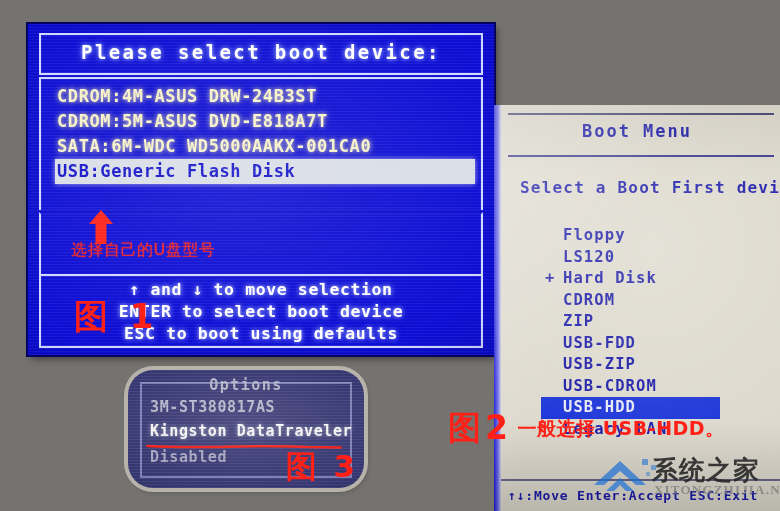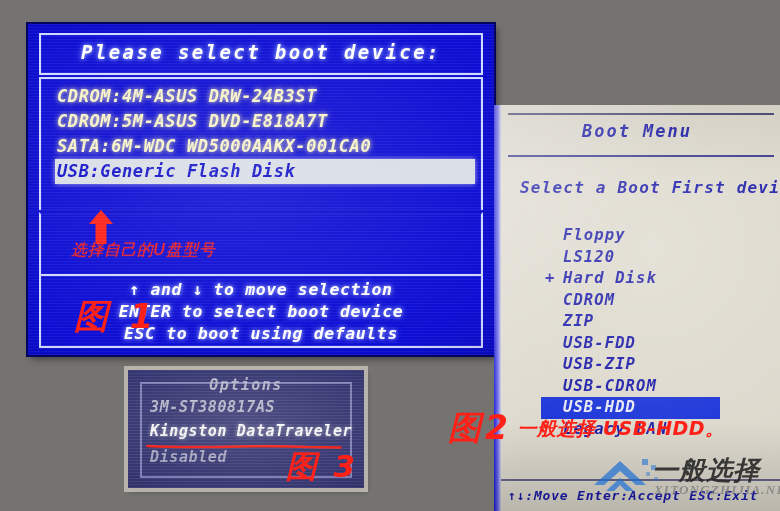--- a/index.html
+++ b/index.html
@@ -2,21 +2,21 @@
 <html><head>
 <meta charset="utf-8">
 <style>
   html,body{margin:0;padding:0;}
   body{
     width:780px;height:511px;overflow:hidden;
     background:#75736f;
     font-family:"DejaVu Sans Mono", monospace;
     position:relative;
   }
-  .stage{position:absolute;inset:0;font-style:italic;}
+  .stage{position:absolute;inset:0;}
 
   
   #fig1{
     position:absolute;left:28px;top:24px;width:466px;height:331px;
     background:#0a0acd;
     box-shadow:0 0 0 2px #05055f, 3px 4px 7px rgba(0,0,0,.45);
     overflow:hidden;
   }
   #fig1 .scan{
     position:absolute;inset:0;pointer-events:none;
@@ -126,20 +126,21 @@
     white-space:nowrap;
   }
   #f2-label .big{font-size:33px;letter-spacing:4px;vertical-align:-3px;}
   #f2-label .cn{font-size:19px;letter-spacing:.5px;vertical-align:1px;margin-top:20px;}
 
   
   #fig3{
     position:absolute;left:128px;top:370px;width:236px;height:118px;
     background:#3a3a78;overflow:hidden;
     box-shadow:0 0 0 4px #b7b3ab, 2px 3px 6px rgba(0,0,0,.35);
+    border-radius:25px;
   }
   #fig3 .scan{
     position:absolute;inset:0;pointer-events:none;z-index:8;
     background:repeating-linear-gradient(to bottom,
       rgba(255,255,255,.05) 0px, rgba(255,255,255,.05) 1px,
       rgba(0,0,0,.07) 1px, rgba(0,0,0,.07) 3px);
   }
   #fig3 .vig{
     position:absolute;inset:0;pointer-events:none;z-index:9;
     background:radial-gradient(ellipse 115% 110% at 50% 45%, rgba(255,255,255,.12) 0%, rgba(0,0,0,0) 55%, rgba(0,0,0,.34) 100%);
@@ -306,17 +307,17 @@
 
   <div id="watermark">
     <svg width="70" height="48" viewBox="0 0 70 48" style="position:absolute;left:-6px;top:2px;opacity:.82;">
       <path d="M4,34 L30,10 L56,34 L46,34 L30,20 L14,34 Z" fill="#1b6fd6" opacity=".85"></path>
       <path d="M16,40 L30,27 L44,40 L36,40 L30,34 L24,40 Z" fill="#1b6fd6" opacity=".85"></path>
       <rect x="52" y="8" width="6" height="6" fill="#1b6fd6" opacity=".7"></rect>
       <rect x="61" y="14" width="5" height="5" fill="#1b6fd6" opacity=".6"></rect>
       <rect x="56" y="21" width="4" height="4" fill="#1b6fd6" opacity=".5"></rect>
       <rect x="64" y="26" width="4" height="4" fill="#1b6fd6" opacity=".45"></rect>
     </svg>
-    <div id="wm-cn">一般选择</div>
+    <div id="wm-cn">系统之家</div>
     <div id="wm-en">XITONGZHIJIA.NET</div>
   </div>
 
 </div>
 
 </body></html>

